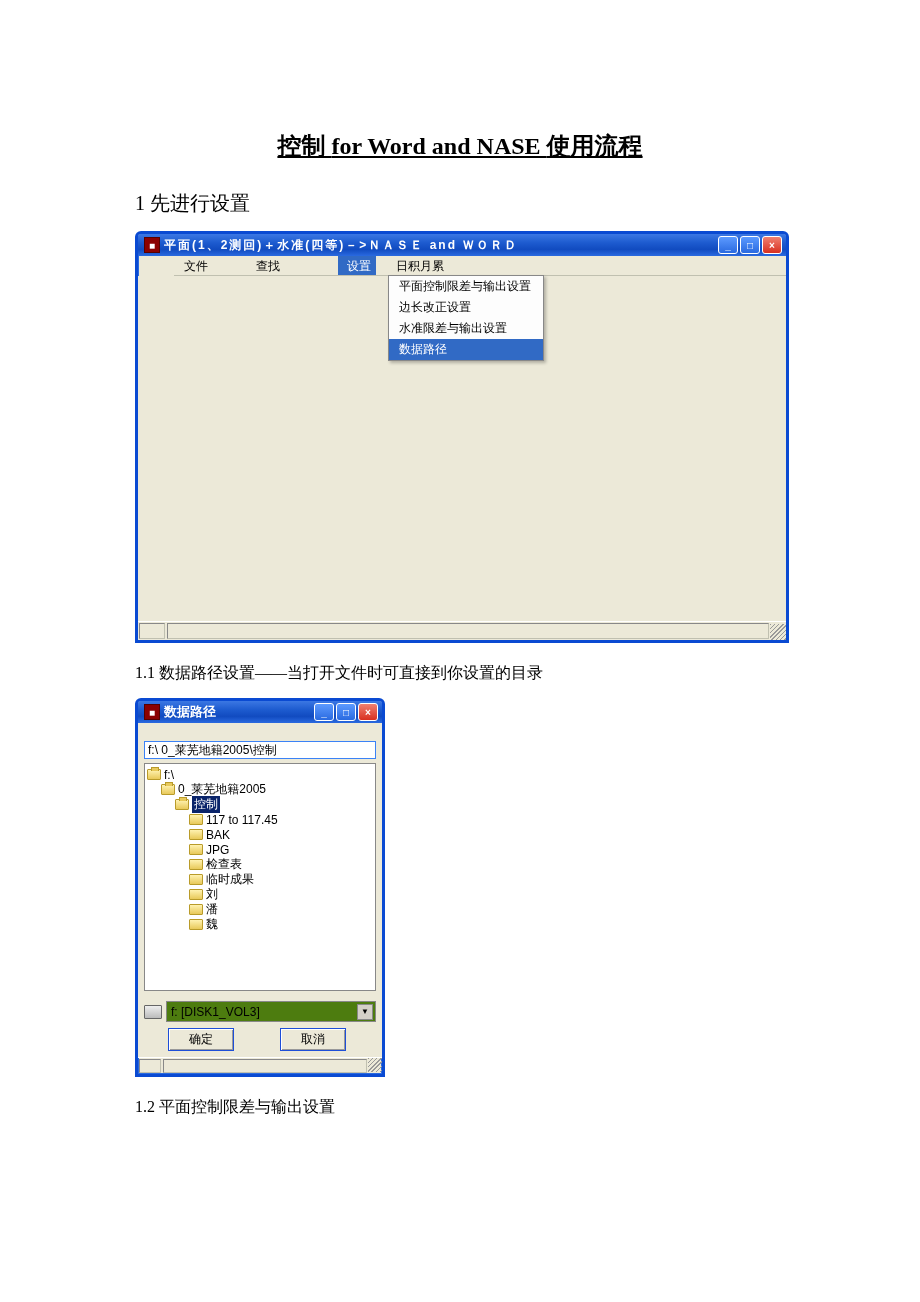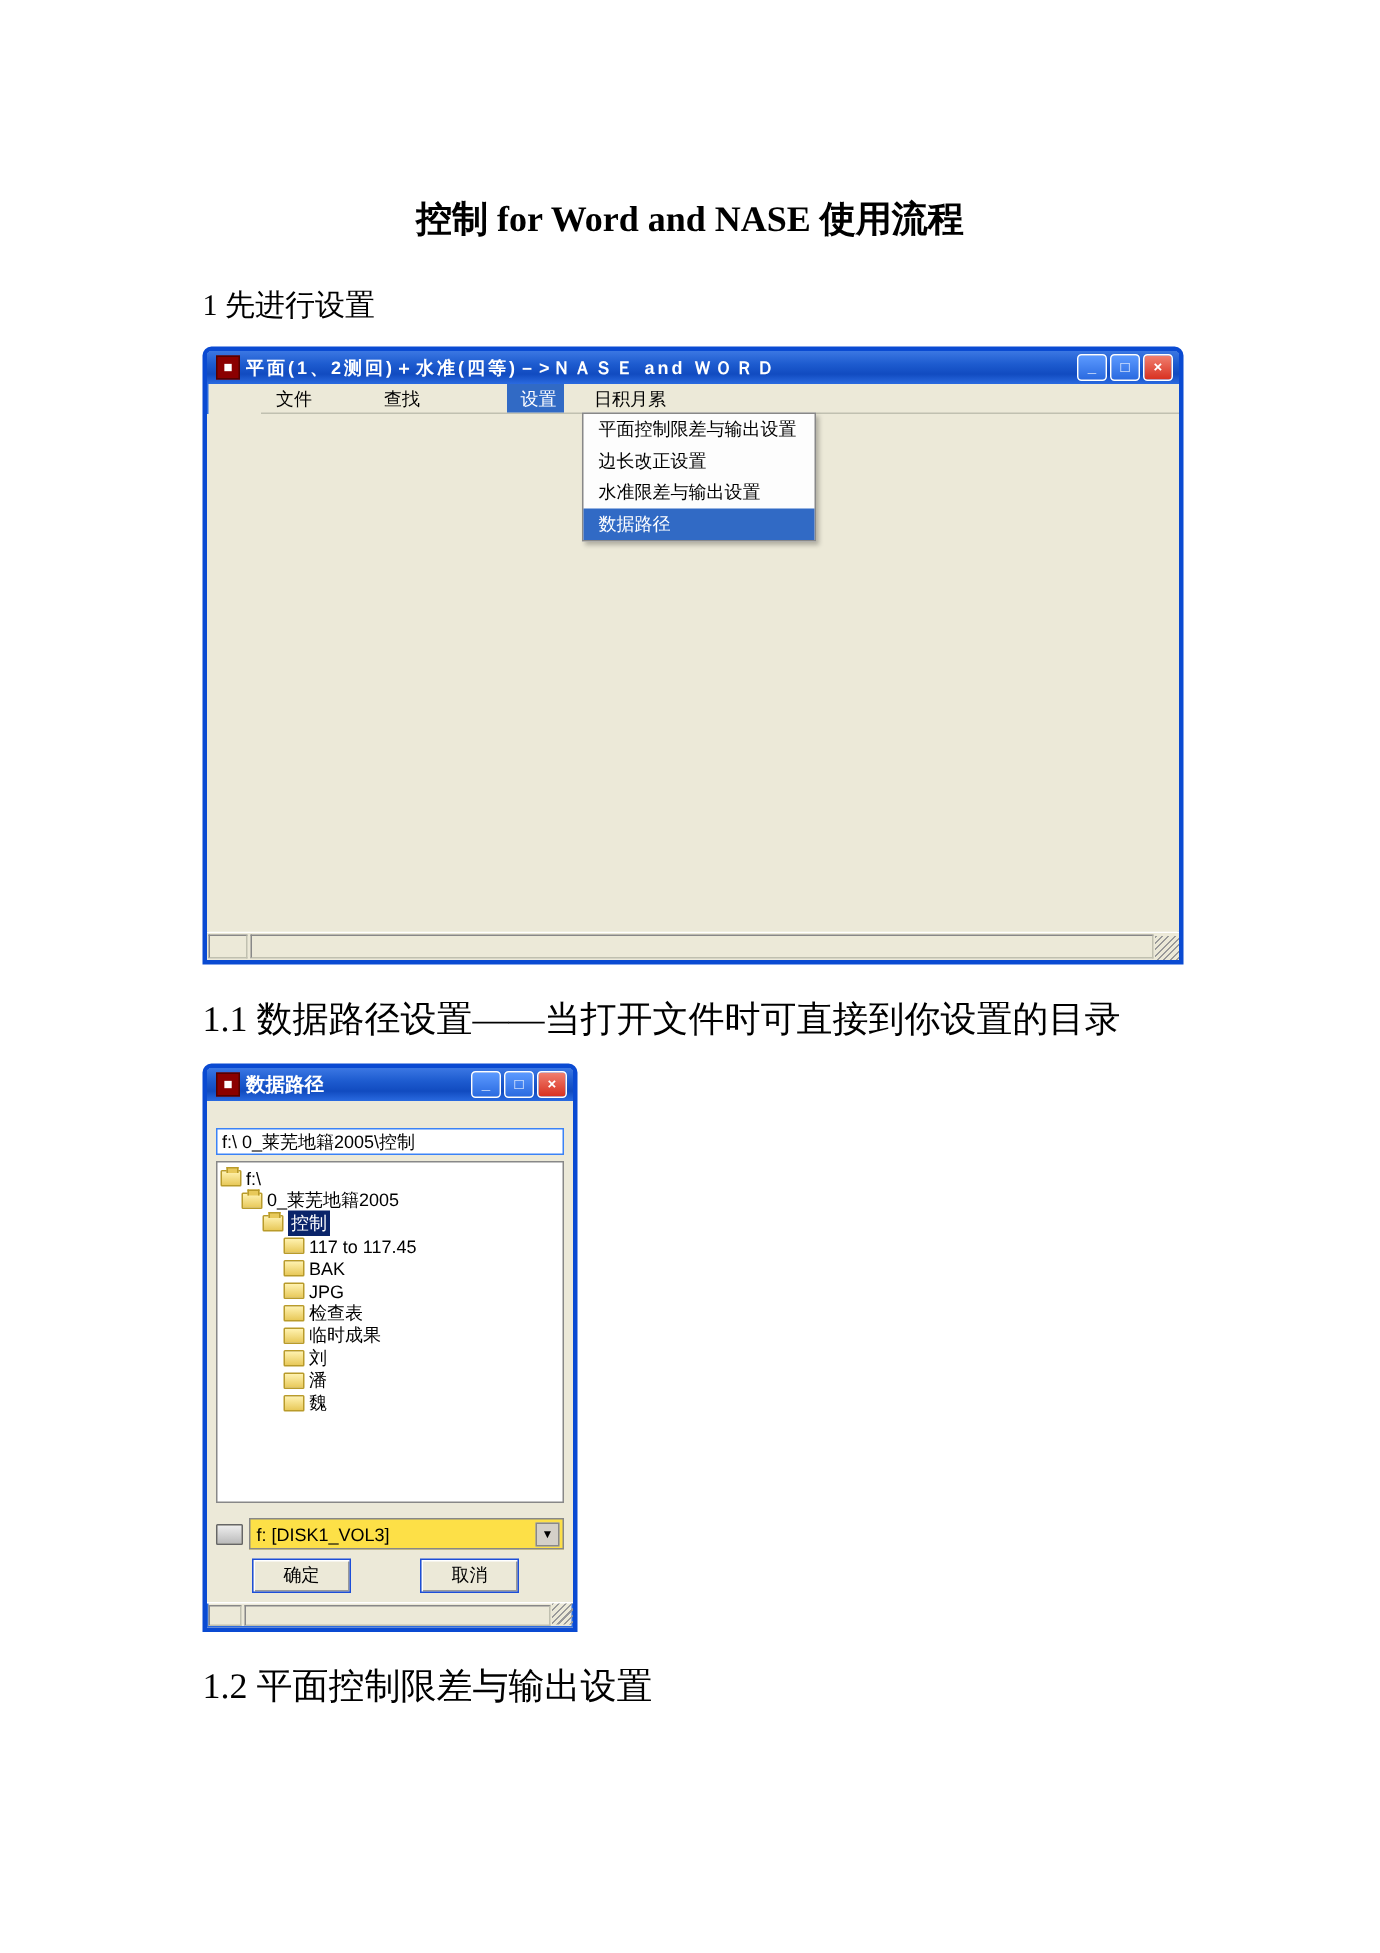--- a/index.html
+++ b/index.html
@@ -1,20 +1,20 @@
 <!DOCTYPE html>
 <html><head>
 <meta charset="utf-8">
 <style>
   body { margin:0; padding:0; background:#fff; font-family:"SimSun","宋体",serif; color:#000; }
   .page { width:920px; min-height:1302px; margin:0 auto; padding:130px 135px 40px 135px; box-sizing:border-box; }
-  .doc-title { text-align:center; font-size:24px; font-weight:bold; font-family:"SimSun","宋体",serif; margin-bottom:28px; }
+  .doc-title { text-align:center; font-size:24px; font-weight:bold; font-family:"SimSun","宋体",serif; margin-bottom:28px;text-decoration:underline; }
   .doc-title .latin { font-family:"Times New Roman",serif; }
   .h1 { font-size:20px; margin:8px 0 14px 0; }
-  .h2 { font-size:24px; margin:20px 0 14px 0; }
+  .h2 { font-size:16px; margin:20px 0 14px 0; }
 
   
   .xp-window { border:3px solid #0a4ad2; border-radius:6px 6px 0 0; background:#ece9d8; font-family:"SimSun","宋体","Tahoma",sans-serif; font-size:12px; margin-bottom:20px; box-shadow:0 0 0 1px #2a6ae0 inset; width:648px;}
   .xp-title { height:22px; background:linear-gradient(#3b77e3,#1d5bcf 40%,#114bc0 70%,#2a6ae0); display:flex; align-items:center; padding:0 4px 0 6px; color:#fff; font-weight:bold; border-radius:3px 3px 0 0; }
   .xp-title .icon { width:14px; height:14px; margin-right:4px; display:flex; align-items:center; justify-content:center; font-size:10px; background:#8b0000; color:#fff; border:1px solid #500; }
   .xp-title .ttl { flex:1; letter-spacing:2px; white-space:nowrap; overflow:hidden; font-size:12px;}
   .xp-ctrls { display:flex; gap:2px; }
   .xp-btn { width:18px; height:16px; border:1px solid #fff; border-radius:3px; display:flex; align-items:center; justify-content:center; font-size:10px; font-weight:bold; color:#fff; }
   .xp-btn.min,.xp-btn.max{ background:linear-gradient(#5c9aff,#2a6ae0); }
   .xp-btn.close{ background:linear-gradient(#f08070,#d83020); }
@@ -38,21 +38,21 @@
   .xp-window.small .client2 { background:#ece9d8; padding:6px 6px 2px 6px; }
   .pathbox { width:100%; height:18px; border:1px solid #3b82f6; background:#fff; padding:1px 3px; box-sizing:border-box; font-size:12px;}
   .tree { border:1px solid #888; background:#fff; height:220px; margin-top:4px; padding:3px 2px; overflow:hidden;}
   .tree .row { display:flex; align-items:center; height:15px; white-space:nowrap;}
   .tree .ind0{ padding-left:0;} .tree .ind1{ padding-left:14px;} .tree .ind2{ padding-left:28px;} .tree .ind3{ padding-left:42px;}
   .tree .fld { width:14px; height:11px; margin-right:3px; background:linear-gradient(#fff2b0,#e8c95a); border:1px solid #b99b2a; border-radius:1px; box-sizing:border-box; position:relative;}
   .tree .fld.open::before{ content:""; position:absolute; left:3px; top:-3px; width:6px; height:3px; background:#e8c95a; border:1px solid #b99b2a; border-bottom:none;}
   .tree .row.sel .lbl { background:#0a246a; color:#fff; padding:0 2px;}
   .drive-row { display:flex; align-items:center; margin-top:10px; gap:4px;}
   .drive-icon { width:16px; height:12px; border:1px solid #666; background:linear-gradient(#eee,#bbb); border-radius:1px;}
-  .drive-select { flex:1; height:19px; border:1px solid #888; background:#fde047; display:flex; align-items:center; justify-content:space-between; padding:0 2px 0 4px;}
+  .drive-select { flex:1; height:19px; border:1px solid #888; background:#4d7c0f; display:flex; align-items:center; justify-content:space-between; padding:0 2px 0 4px;}
   .drive-select .arrow { width:14px; height:14px; background:#d4d0c8; border:1px solid #888; display:flex; align-items:center; justify-content:center; font-size:8px;}
   .btnrow { display:flex; gap:46px; margin:6px 0 4px 24px;}
   .wbtn { width:64px; height:21px; border:1px solid #1d4ed8; background:#ece9d8; box-shadow:inset 1px 1px 0 #fff, inset -1px -1px 0 #999; font-size:12px; display:flex; align-items:center; justify-content:center;}
   .status2 { height:16px; border-top:1px solid #fff; display:flex;}
   .status2 .c{ border:1px solid #c0c0b0; border-top-color:#888; border-left-color:#888; flex:0 0 20px; height:12px; margin:1px;}
   .status2 .c.long{ flex:1;}
 </style>
 </head>
 <body>
 

